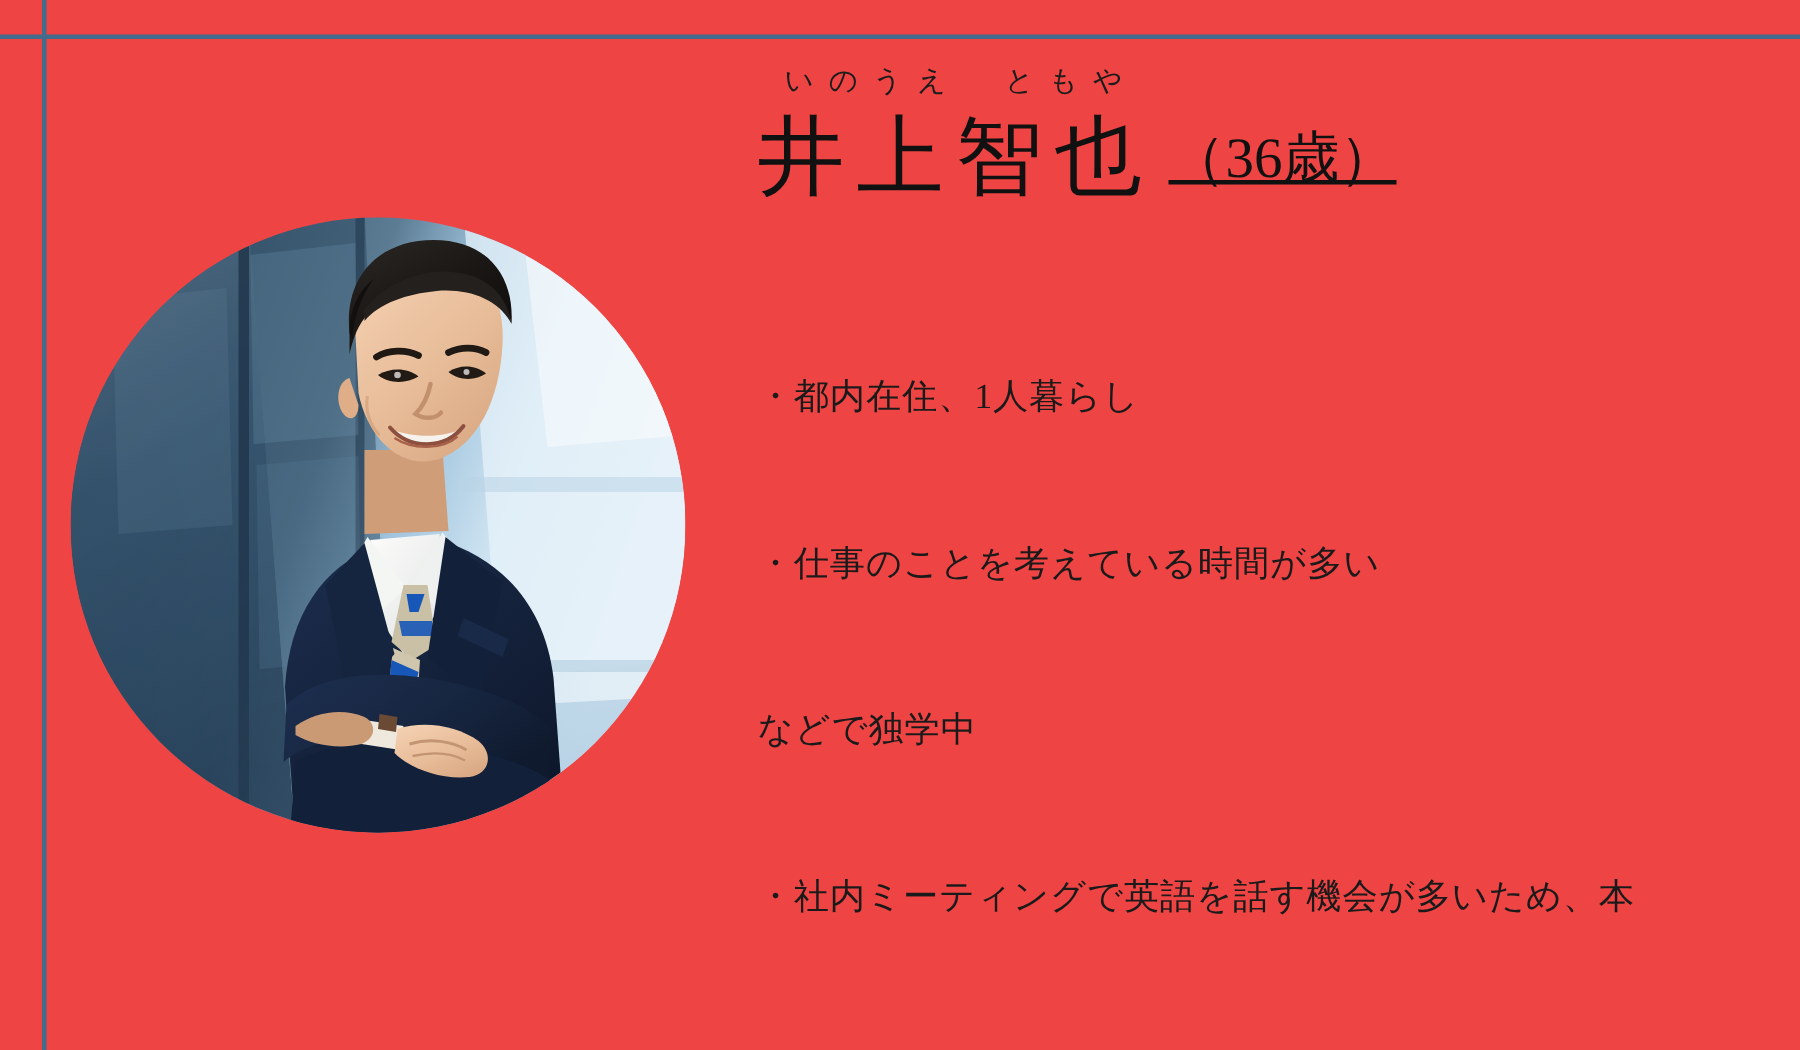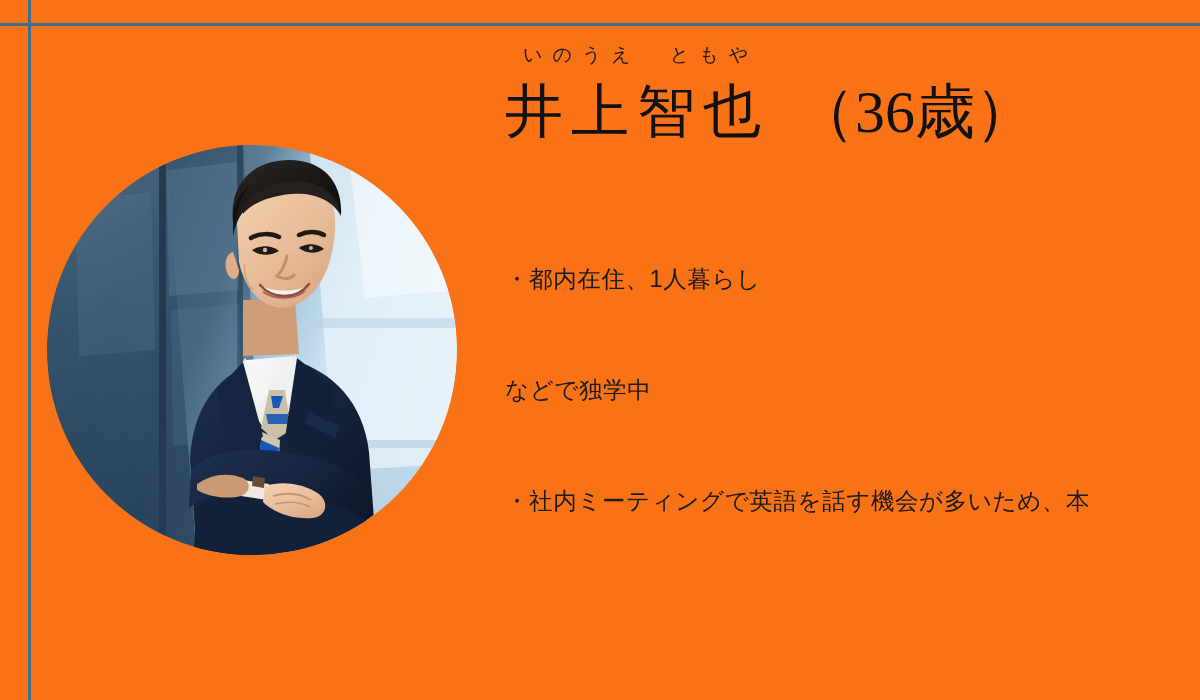--- a/index.html
+++ b/index.html
@@ -3,21 +3,21 @@
 <meta charset="utf-8">
 <style>
   * { margin:0; padding:0; box-sizing:border-box; }
   html,body { width:1200px; height:700px; }
   body{
     background:#dce8e8;
     font-family:"Liberation Sans", sans-serif;
     overflow:hidden;
     position:relative;
   }
-  #canvas{ position:relative; width:1200px; height:700px; overflow:hidden; background:#f97316; }
+  #canvas{ position:relative; width:1200px; height:700px; overflow:hidden; background:#ef4444; }
 
   
   .rule-h{
     position:absolute; left:0; top:23px; width:1200px; height:3px;
     background:#426c8c;
   }
   .rule-v{
     position:absolute; left:28px; top:0; width:3px; height:700px;
     background:#426c8c;
   }
@@ -56,34 +56,35 @@
     font-size:58px;
     letter-spacing:8px;
     line-height:1.15;
   }
   .name-suffix{
     font-size:40px;
     letter-spacing:2px;
     margin-left:2px;
   }
   .name-age{
-    font-size:60px;
+    font-size:38px;
     letter-spacing:0px;
-    margin-left:26px;
+    margin-left:10px;
+    text-decoration:underline;
   }
 
   .block{
     font-family:"Liberation Sans", sans-serif;
     font-size:23.5px;
     line-height:37px;
     letter-spacing:0.6px;
     color:#1a1a1a;
     white-space:pre-wrap;
   }
-  .block.bullets{ margin-top:34px; }
+  .block.bullets{ margin-top:34px;font-family:Liberation Serif, serif; }
   .block .line{ display:block; }
 </style>
 </head>
 <body>
 
 <div id="canvas">
 
   <div class="rule-h"></div>
   <div class="rule-v"></div>
 
@@ -235,18 +236,19 @@
 
     <div class="furigana">いのうえ　ともや</div>
 
     <div class="name-line">
       <span class="name-main">井上智也</span>
       <span class="name-age">（36歳）</span>
     </div>
 
     <div class="block bullets">
       <span class="line">・都内在住、1人暮らし</span>
+      <span class="line">・仕事のことを考えている時間が多い</span>
       <span class="line">などで独学中</span>
       <span class="line">・社内ミーティングで英語を話す機会が多いため、本</span>
     </div>
 
   </div>
 </div>
 
 </body></html>

